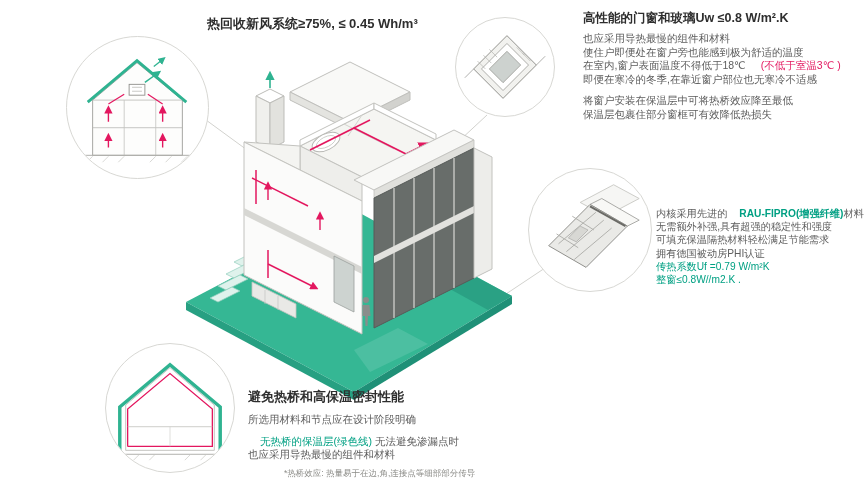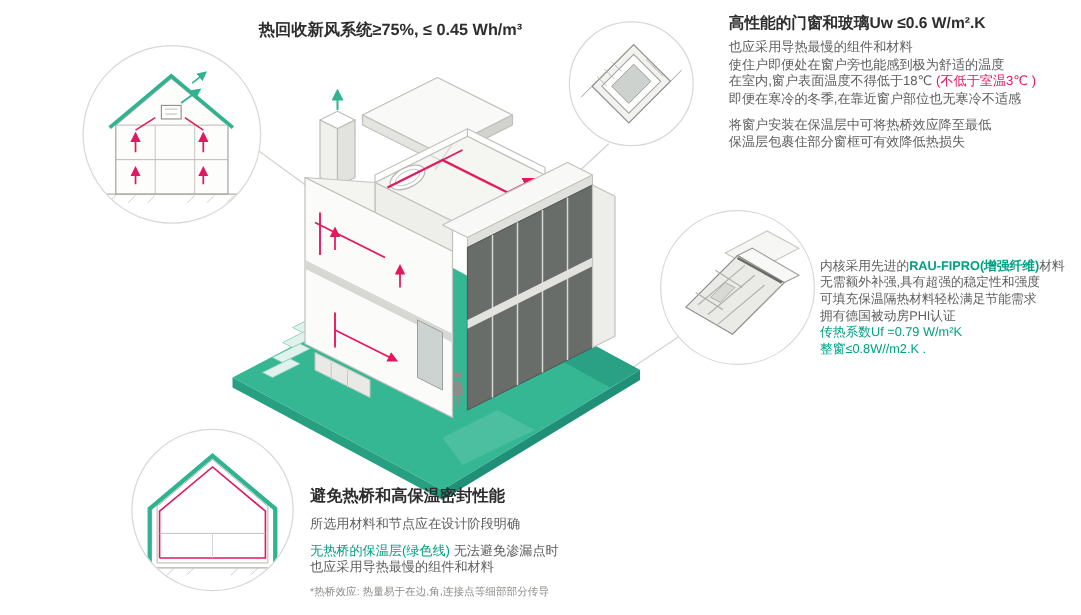--- a/index.html
+++ b/index.html
@@ -4,23 +4,23 @@
 <style>
   * { margin:0; padding:0; box-sizing:border-box; }
   body { font-family:"Liberation Sans","DejaVu Sans",sans-serif; background:#fff; }
   .canvas { position:relative; width:865px; height:492px; background:#ffffff; overflow:hidden; }
   .abs { position:absolute; }
   .callout { position:absolute; border-radius:50%; background:#fff; border:1px solid #d8d8d4; overflow:hidden; z-index:3; }
   .textblock { position:absolute; z-index:4; }
   .t-title { font-size:13px; font-weight:bold; color:#2e2e2e; line-height:16px; }
   .t-body  { font-size:10.5px; color:#5d5d5d; line-height:13.6px; }
   .t-body-sm { font-size:10.2px; color:#5d5d5d; line-height:13.2px; }
-  .small { font-size:8.5px; color:#8c8c88; line-height:11px; }
-  .red   { color:#e3175f; }
-  .green { color:#00a083; }
+  .small { font-size:8.5px; color:#8c8c88; line-height:11px;margin-left:36px; }
+  .red   { color:#e3175f;margin-left:12px; }
+  .green { color:#00a083;margin-left:12px; }
   .metric { color:#00a083; font-weight:normal; }
   .gap6 { margin-top:6px; }
   .gap8 { margin-top:8px; }
   svg { display:block; }
 </style>
 </head>
 <body>
 
 <div class="canvas">
 
@@ -222,21 +222,21 @@
           <line x1="112" y1="118" x2="118" y2="112"></line>
       </g>
     </svg>
   </div>
 
   <div class="textblock" style="left:207px;top:16px;width:300px">
     <div class="t-title">热回收新风系统≥75%, ≤ 0.45 Wh/m³</div>
   </div>
 
   <div class="textblock" style="left:583px;top:10px;width:280px">
-    <div class="t-title" style="font-size:12.5px">高性能的门窗和玻璃Uw ≤0.6 W/m².K</div>
+    <div class="t-title" style="font-size:12.5px">高性能的门窗和玻璃Uw ≤0.8 W/m².K</div>
     <div class="t-body gap6">
       <p>也应采用导热最慢的组件和材料</p>
       <p>使住户即便处在窗户旁也能感到极为舒适的温度</p>
       <p><span>在室内,窗户表面温度不得低于18℃ </span><span class="red">(不低于室温3℃ )</span></p>
       <p>即便在寒冷的冬季,在靠近窗户部位也无寒冷不适感</p>
     </div>
     <div class="t-body gap8">
       <p>将窗户安装在保温层中可将热桥效应降至最低</p>
       <p>保温层包裹住部分窗框可有效降低热损失</p>
     </div>

